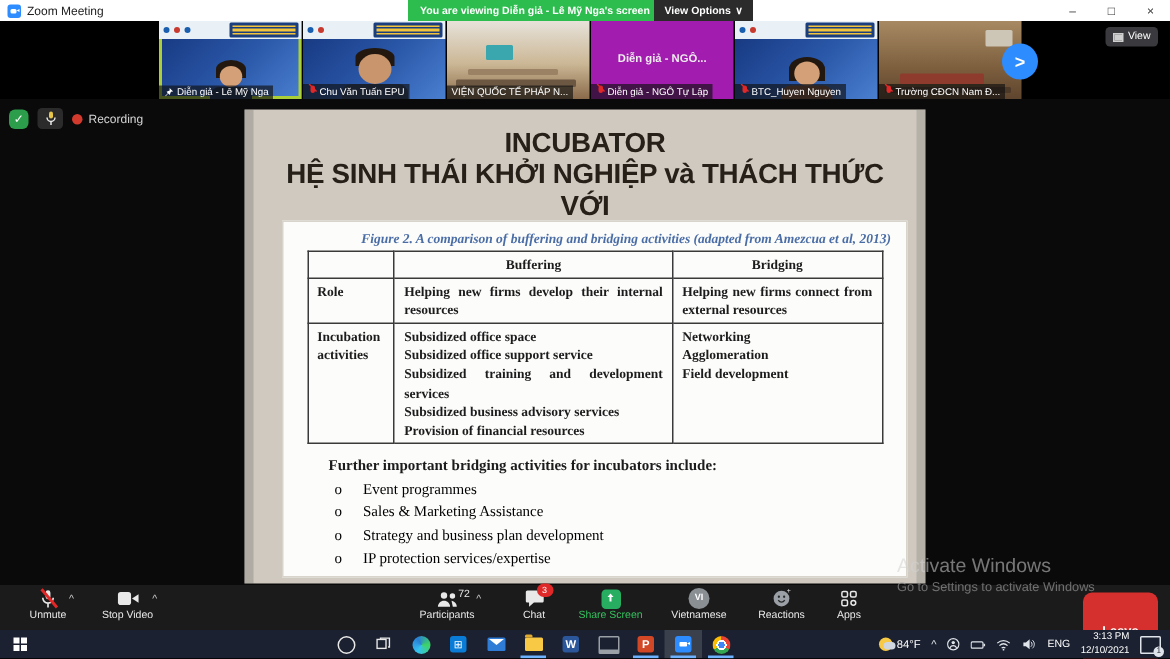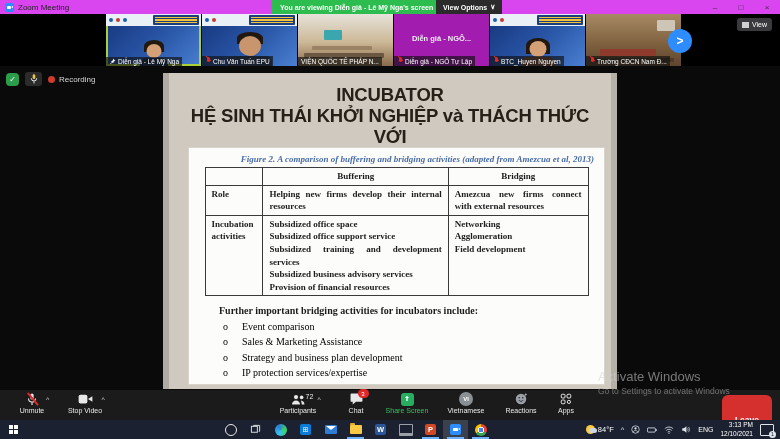--- a/index.html
+++ b/index.html
@@ -1,20 +1,20 @@
 <!DOCTYPE html>
 <html><head>
 <meta charset="utf-8">
 <style>
   html,body{margin:0;padding:0;background:#000;}
   .screen{position:relative;width:780px;height:439px;overflow:hidden;
     font-family:"Liberation Sans",sans-serif;background:#050505;}
 
   
-  .titlebar{position:absolute;left:0;top:0;width:780px;height:14px;background:#d946ef;
+  .titlebar{position:absolute;left:0;top:0;width:780px;height:14px;background:#ffffff;
     display:flex;align-items:center;font-size:8px;color:#222;}
   .tb-appicon{width:9px;height:9px;border-radius:2px;background:#2d8cff;margin:0 4px 0 5px;position:relative;}
   .tb-appicon:before{content:"";position:absolute;left:2px;top:3px;width:4px;height:3px;background:#fff;border-radius:1px;}
   .tb-appicon:after{content:"";position:absolute;left:6px;top:3px;border-top:1.5px solid transparent;border-bottom:1.5px solid transparent;border-right:2px solid #fff;}
   .tb-banner{position:absolute;left:272px;top:0;height:14px;padding:0 8px;background:#2dbd4e;
     color:#fff;font-size:7px;font-weight:bold;display:flex;align-items:center;white-space:nowrap;}
   .tb-viewopts{position:absolute;left:436px;top:0;height:14px;padding:0 7px;background:#2b2b2b;
     color:#fff;font-size:7px;font-weight:bold;display:flex;align-items:center;gap:3px;white-space:nowrap;}
   .tb-ctrls{position:absolute;right:0;top:0;height:14px;display:flex;}
   .tb-ctrl{width:26px;height:14px;display:flex;align-items:center;justify-content:center;font-size:8px;color:#333;}
@@ -297,21 +297,21 @@
             </colgroup>
           <tbody>
               <tr>
             <th></th>
             <th>Buffering</th>
             <th>Bridging</th>
           </tr>
           <tr>
             <td class="cell-label">Role</td>
             <td class="cell-just">Helping new firms develop their internal resources</td>
-            <td class="cell-just">Amezcua new firms connect with external resources</td>
+            <td class="cell-just">Helping new firms connect from external resources</td>
           </tr>
           <tr>
             <td class="cell-label">Incubation activities</td>
             <td class="cell-just">
               <div>Subsidized office space</div>
               <div>Subsidized office support service</div>
               <div>Subsidized training and development services</div>
               <div>Subsidized business advisory services</div>
               <div>Provision of financial resources</div>
             </td>
@@ -320,21 +320,21 @@
               <div>Agglomeration</div>
               <div>Field development</div>
             </td>
           </tr>
         </tbody>
           </table>
 
         <div class="bullets">Further important bridging activities for incubators include:</div>
         <div class="bullet-item">
           <span class="mk">o</span>
-          <span>Event comparison</span>
+          <span>Event programmes</span>
         </div>
         <div class="bullet-item">
           <span class="mk">o</span>
           <span>Sales &amp; Marketing Assistance</span>
         </div>
         <div class="bullet-item">
           <span class="mk">o</span>
           <span>Strategy and business plan development</span>
         </div>
         <div class="bullet-item">

